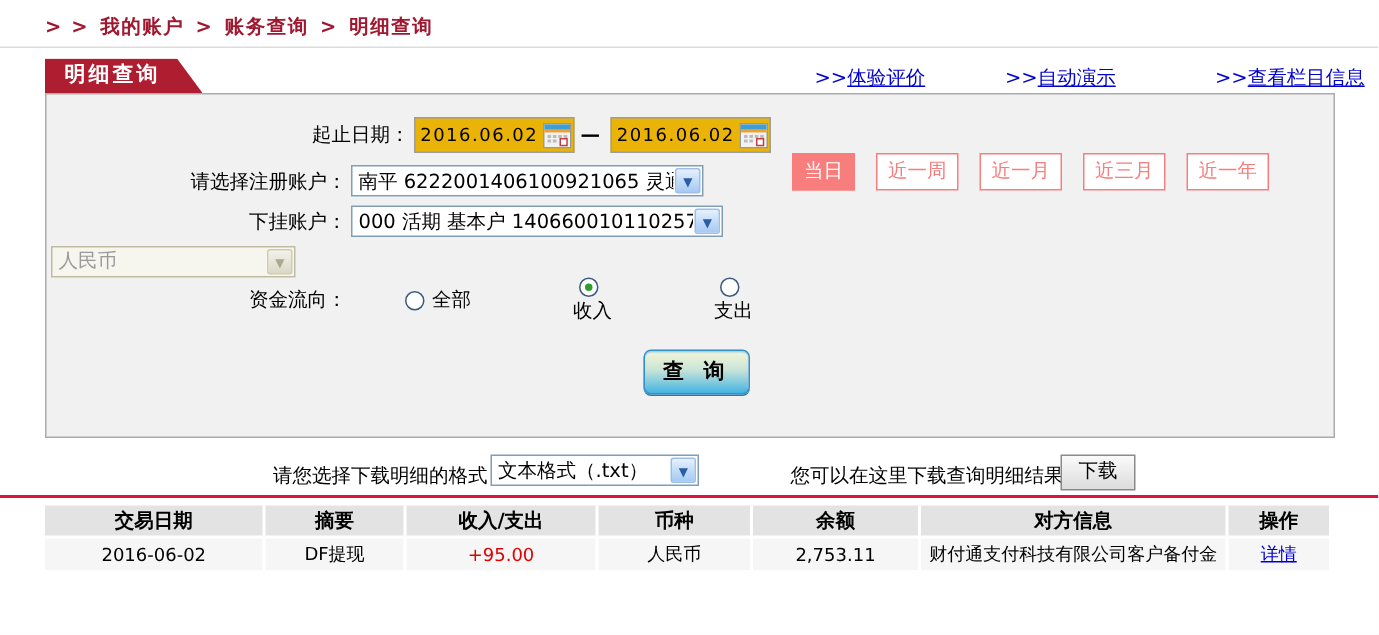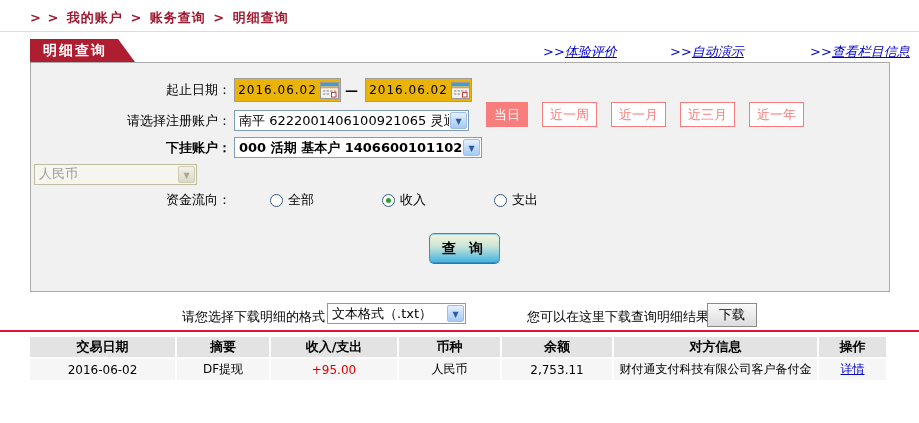--- a/index.html
+++ b/index.html
@@ -13,30 +13,30 @@
   .crumb { cursor:pointer; }
   .topline { position:absolute; left:0; top:31px; width:919px; height:0; border-top:1px solid #DCDCDC; }
 
   
   .tab { position:absolute; left:30px; top:39px; width:105px; height:23px; background:#AF1E30;
          clip-path:polygon(0 0, 88px 0, 105px 100%, 0 100%);
          color:#fff; font-weight:bold; font-size:14px; line-height:23px; padding-left:13px; letter-spacing:2px; }
 
   
   .hlink { position:absolute; top:43px; color:#0000CC; font-size:13px; cursor:pointer; }
-  .hlink .lbl { text-decoration:underline;font-style:italic; }
+  .hlink .lbl { text-decoration:underline; }
   .hlink1 { left:543px; } .hlink2 { left:670px; } .hlink3 { left:810px; }
 
   
   .panel { position:absolute; left:30px; top:62px; width:860px; height:230px; background:#F1F1F1; border:1px solid #ABABAB; }
   .frow { position:absolute; left:0; display:flex; align-items:center; font-size:13px; }
   .flabel { width:200px; text-align:right; white-space:nowrap; }
-  .row-date { top:14px; height:26px; }
+  .row-date { top:14px; height:26px;padding-left:42px; }
   .row-register { top:46px; height:23px; }
-  .row-sub { top:73px; height:23px;font-weight:bold; }
+  .row-sub { top:73px; height:23px; }
   .row-currency { top:100px; height:22px; }
   .row-flow { top:127px; height:20px;gap:36px; }
 
   
   .dateinput { width:107px; height:24px; border:1px solid #9D9D9D; background:#eab308; display:flex; align-items:center; margin-left:3px; }
   .dateinput .dval { flex:1; text-align:center; font-size:12px; letter-spacing:1px; }
   .dateinput svg { display:block; margin-right:1px; cursor:pointer; }
   .datesep { margin:0 4px; font-weight:bold; }
 
   
@@ -54,21 +54,21 @@
   .xpsel.disabled .arrow { border-color:#CFCBB4; background:linear-gradient(180deg,#F2F2EA,#DBD8C6); color:#ABA88F; }
 
   .sel-register { width:235px; }
   .sel-sub { width:248px; }
   .sel-currency { width:163px; }
 
   .bluelink { color:#0000CC; text-decoration:underline; margin-left:10px; font-size:13px; cursor:pointer; white-space:nowrap; }
 
   
   .radioopt { display:flex; align-items:center; margin-left:3px; cursor:pointer; }
-  .radioopt + .radioopt { margin-left:32px; }
+  .radioopt + .radioopt { margin-left:32px;flex-direction:column; }
   .radio { width:13px; height:13px; border:1px solid #39597F; border-radius:50%; background:#fff; position:relative; margin-right:5px; }
   .radio.checked::after { content:""; position:absolute; left:3px; top:3px; width:5px; height:5px; border-radius:50%; background:#2E9E2E; }
 
   
   .querybtn { position:absolute; left:398px; top:170px; width:71px; height:30px; border:1px solid #3390C8; border-radius:5px;
               background:linear-gradient(180deg,#F6F6D9 0%,#C8E4D8 45%,#44B4E2 100%);
               box-shadow:0 1px 1px #9ECFE8 inset, 0 1px 0 #2878A8;
               font-size:14px; font-weight:bold; letter-spacing:4px; text-align:center; line-height:28px; cursor:pointer; }
 
   

